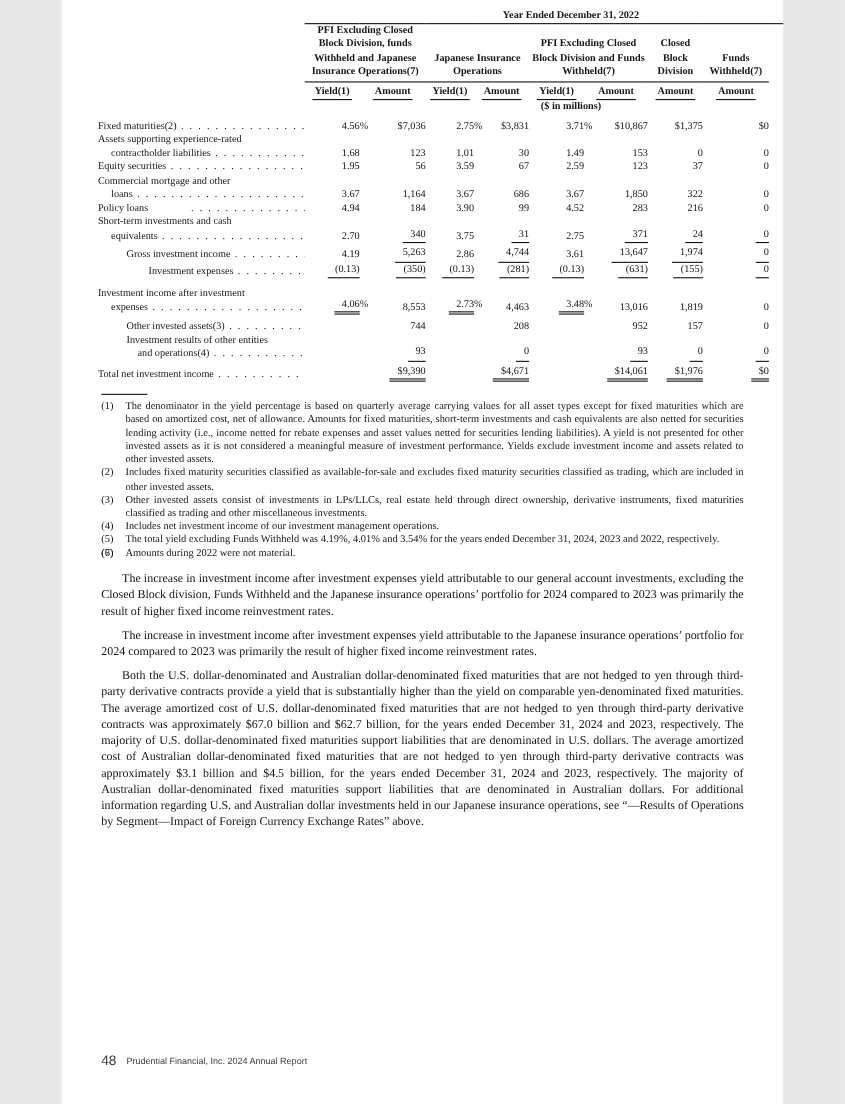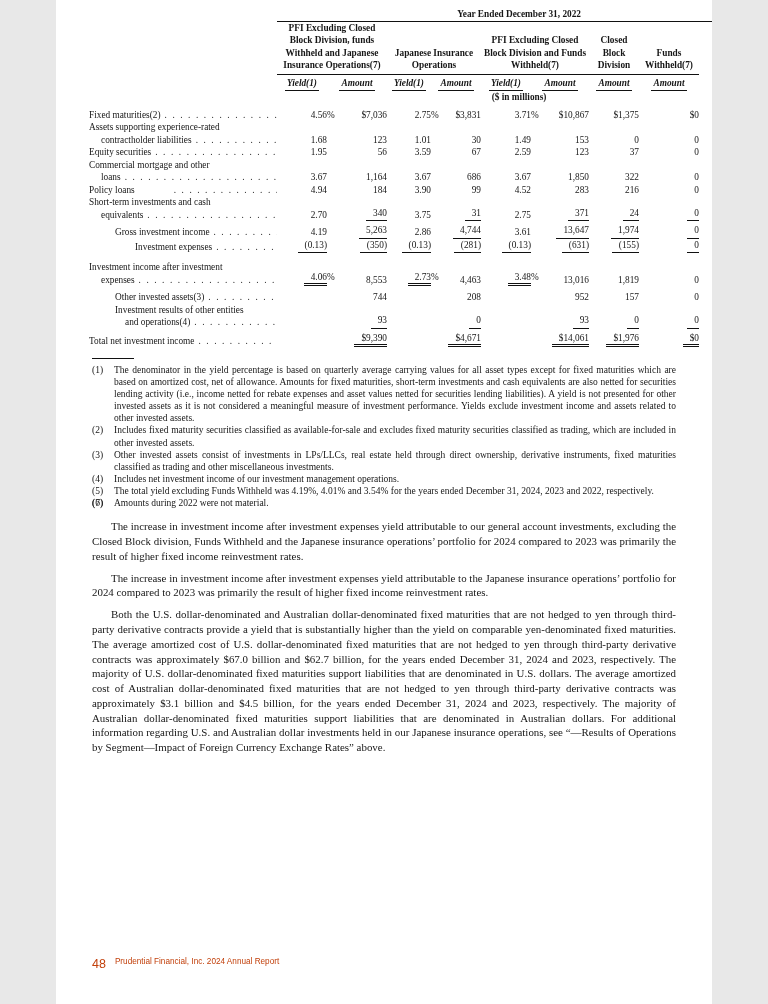--- a/index.html
+++ b/index.html
@@ -8,21 +8,21 @@
     background:#ffffff; overflow:hidden;
     font-family:"Liberation Serif","DejaVu Serif",serif; color:#161616;
   }
   
   table.fin { border-collapse:collapse; table-layout:fixed; width:672px; margin:8px 0 0 33px; }
   table.fin th, table.fin td { padding:0; font-size:9.3px; line-height:12.5px; vertical-align:bottom; }
   th.stub, td.stub { width:188px; }
   th.t-title { font-size:9.6px; font-weight:bold; text-align:center; border-bottom:1px solid #111; padding:0 0 3px; }
   th.ghead { text-align:center; font-weight:bold; font-size:9px; line-height:11px; padding:4px 2px 0; }
   th.ghead .grp { display:inline-block; border-bottom:1px solid #111; padding-bottom:2px; }
-  tr.subrow th.sub { text-align:center; font-weight:bold; padding-top:2px;font-style:italic; }
+  tr.subrow th.sub { text-align:center; font-weight:bold; padding-top:2px; }
   tr.subrow th.sub span { display:inline-block; border-bottom:1px solid #111; padding:0 2px 1px; }
   th.units { text-align:center; font-weight:bold; padding-top:2px; }
   td.num { text-align:right; padding:1px 5px 1px 0; white-space:nowrap; }
   td.lbl { padding:1px 4px 1px 0; }
   tbody tr:first-child td { padding-top:5px; }
   tr.sp6 td { padding-top:8px;margin-left:38px; }
   tr.sp4 td { padding-top:5px; }
   tr.sp2 td { padding-top:3px; }
   .lline { display:flex; align-items:baseline; }
   .lline .txt { white-space:nowrap; }
@@ -33,22 +33,22 @@
   .pct { display:inline-block; width:0; overflow:visible; }
   
   .fnrule { width:42px; border-top:1px solid #111; margin:11px 0 5px 36px; }
   .footnotes { margin:0 36px; font-size:9.5px; line-height:12.1px; text-align:justify; }
   .fn { position:relative; padding-left:22px; }
   .fn .fnum { position:absolute; left:0; }
   
   .bodytext { margin:10px 36px 0; font-size:10.9px; line-height:14.8px; text-align:justify; }
   .bodytext p { margin:0 0 7px; text-indent:19px; }
   
-  .footer { position:absolute; left:36px; top:957px; display:flex; align-items:flex-start; gap:9px;
-            font-family:"Liberation Sans","DejaVu Sans",sans-serif; color:#c2410c; }
+  .footer { position:absolute; left:36px; top:957px; display:flex; align-items:center; gap:9px;
+            font-family:"Liberation Sans","DejaVu Sans",sans-serif; color:#404040; }
   .pgnum { font-size:12.5px; }
   .rpt { font-size:8.2px; }
 </style>
 </head>
 <body>
 
 <div class="page">
 
   <table class="fin">
     <colgroup>

